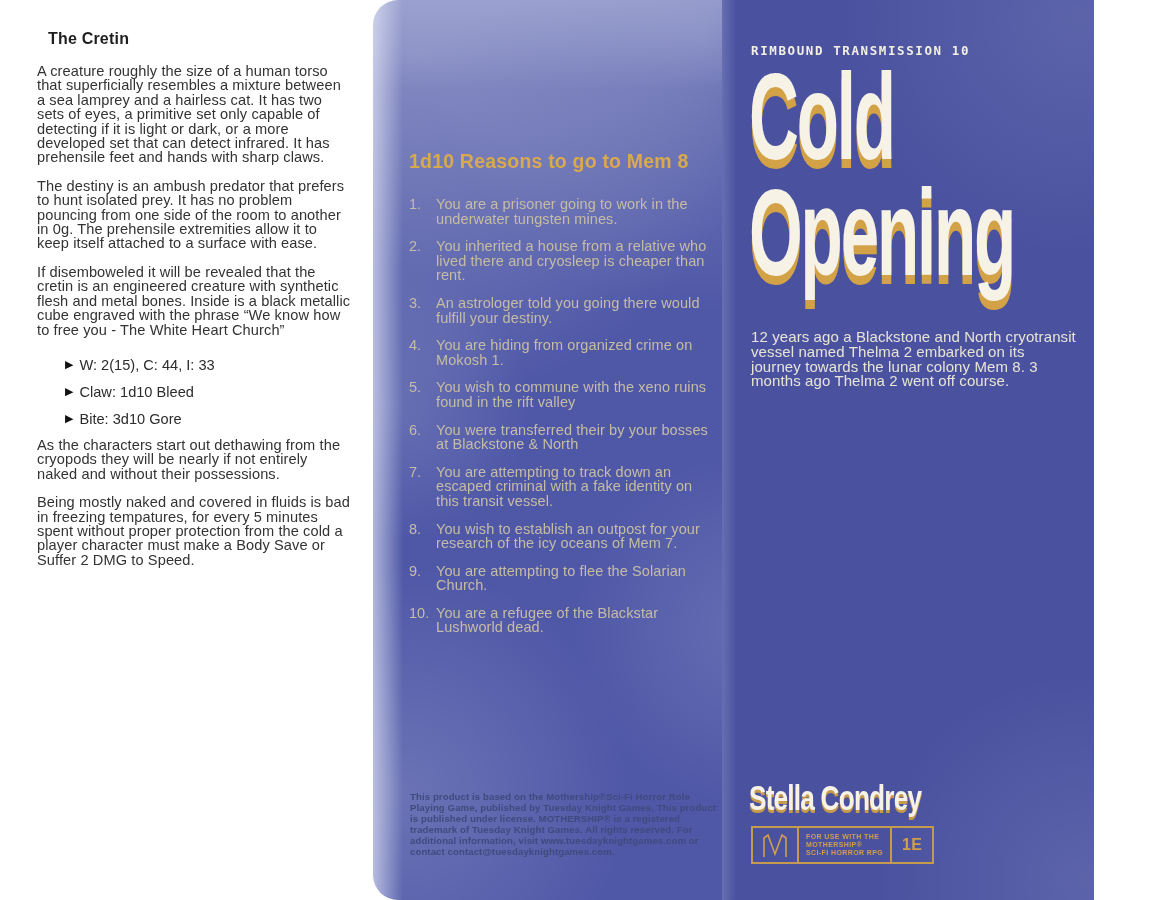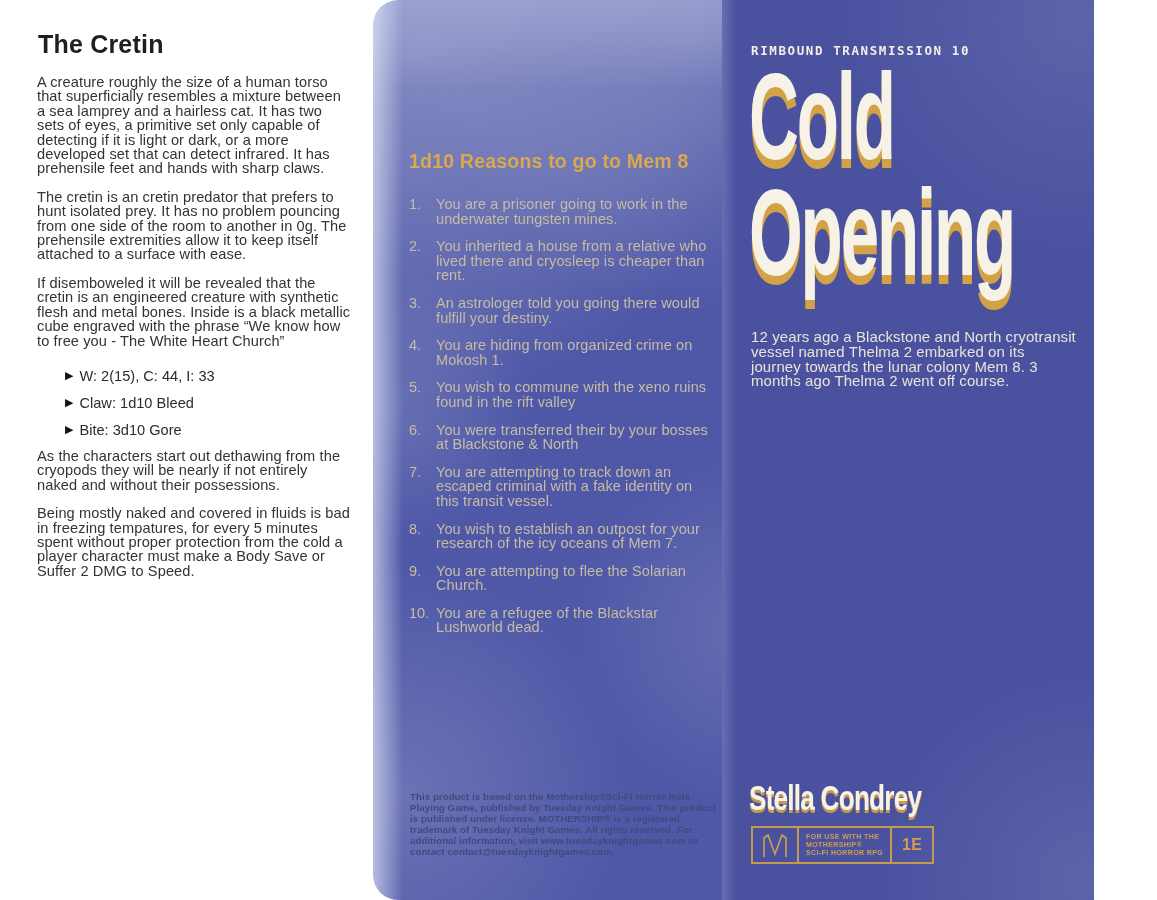--- a/index.html
+++ b/index.html
@@ -7,22 +7,22 @@
     width:1157px;height:900px;position:relative;overflow:hidden;
     font-family:"Liberation Sans",sans-serif;background:#ffffff;
   }
   
   .panel-left{
     position:absolute;left:0;top:0;width:373px;height:900px;
     background:#ffffff;box-sizing:border-box;
     padding:30px 22px 0 37px;color:#2e2e2e;
   }
   .panel-left h1{
-    font-size:25px;font-weight:bold;color:#1f1f1f;
-    margin:0 0 16px 1px;letter-spacing:.2px;
+    font-size:16px;font-weight:bold;color:#1f1f1f;
+    margin:0 0 16px 11px;letter-spacing:.2px;
   }
   .panel-left p{
     font-size:14.6px;line-height:14.4px;letter-spacing:.1px;
     margin:0 0 14px 0;color:#333333;
   }
   .stats{margin:20px 0 0 28px;}
   .stat-row{
     font-size:14.6px;color:#2c2c2c;margin-bottom:11px;
     display:flex;align-items:center;
   }
@@ -122,21 +122,21 @@
     border-left:2px solid #c49a4e;
     font-size:16px;font-weight:bold;color:#cf9f4a;letter-spacing:.5px;
   }
 </style>
 </head>
 <body>
 
 <div class="panel-left">
   <h1>The Cretin</h1>
   <p>A creature roughly the size of a human torso that superficially resembles a mixture between a sea lamprey and a hairless cat. It has two sets of eyes, a primitive set only capable of detecting if it is light or dark, or a more developed set that can detect infrared. It has prehensile feet and hands with sharp claws.</p>
-  <p>The cretin is an cretin predator that prefers to hunt isolated prey. It has no problem pouncing from one side of the room to another in 0g. The prehensile extremities allow it to keep itself attached to a surface with ease.</p>
+  <p>The destiny is an ambush predator that prefers to hunt isolated prey. It has no problem pouncing from one side of the room to another in 0g. The prehensile extremities allow it to keep itself attached to a surface with ease.</p>
   <p>If disemboweled it will be revealed that the cretin is an engineered creature with synthetic flesh and metal bones. Inside is a black metallic cube engraved with the phrase “We know how to free you - The White Heart Church”</p>
 
   <div class="stats">
     <div class="stat-row">
       <span class="bullet">▶</span>
       <span>W: 2(15), C: 44, I: 33</span>
     </div>
     <div class="stat-row">
       <span class="bullet">▶</span>
       <span>Claw: 1d10 Bleed</span>

